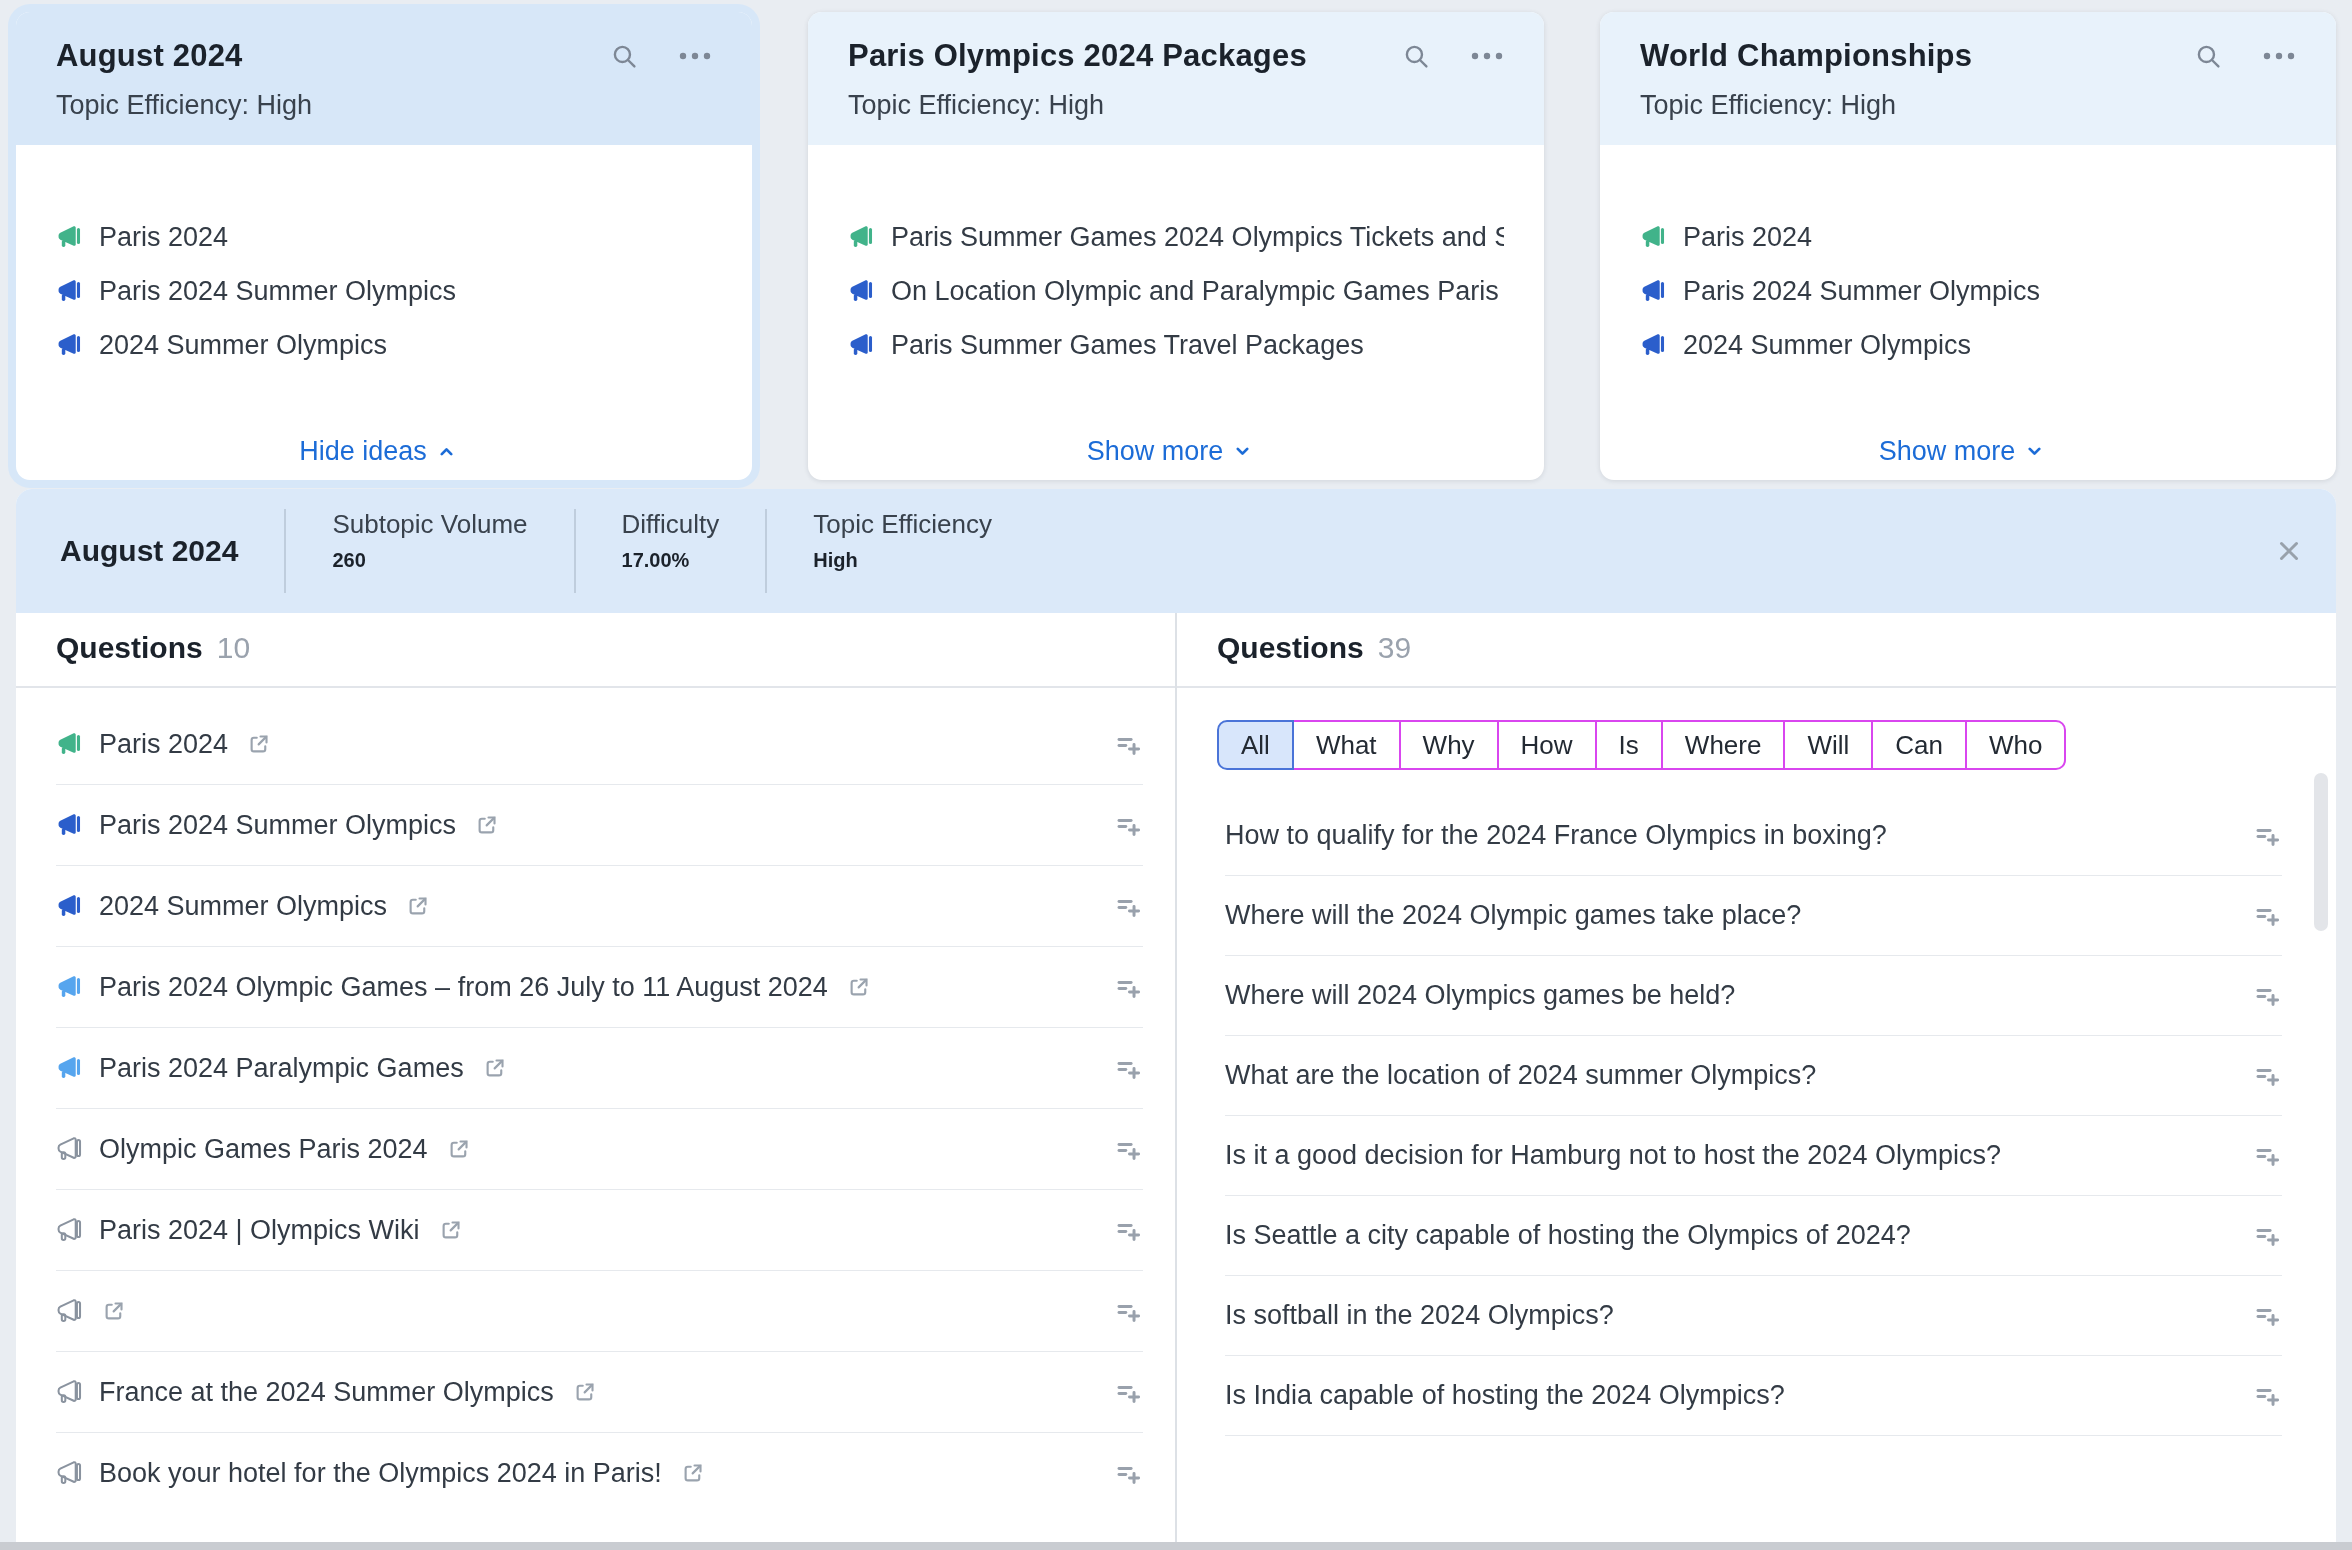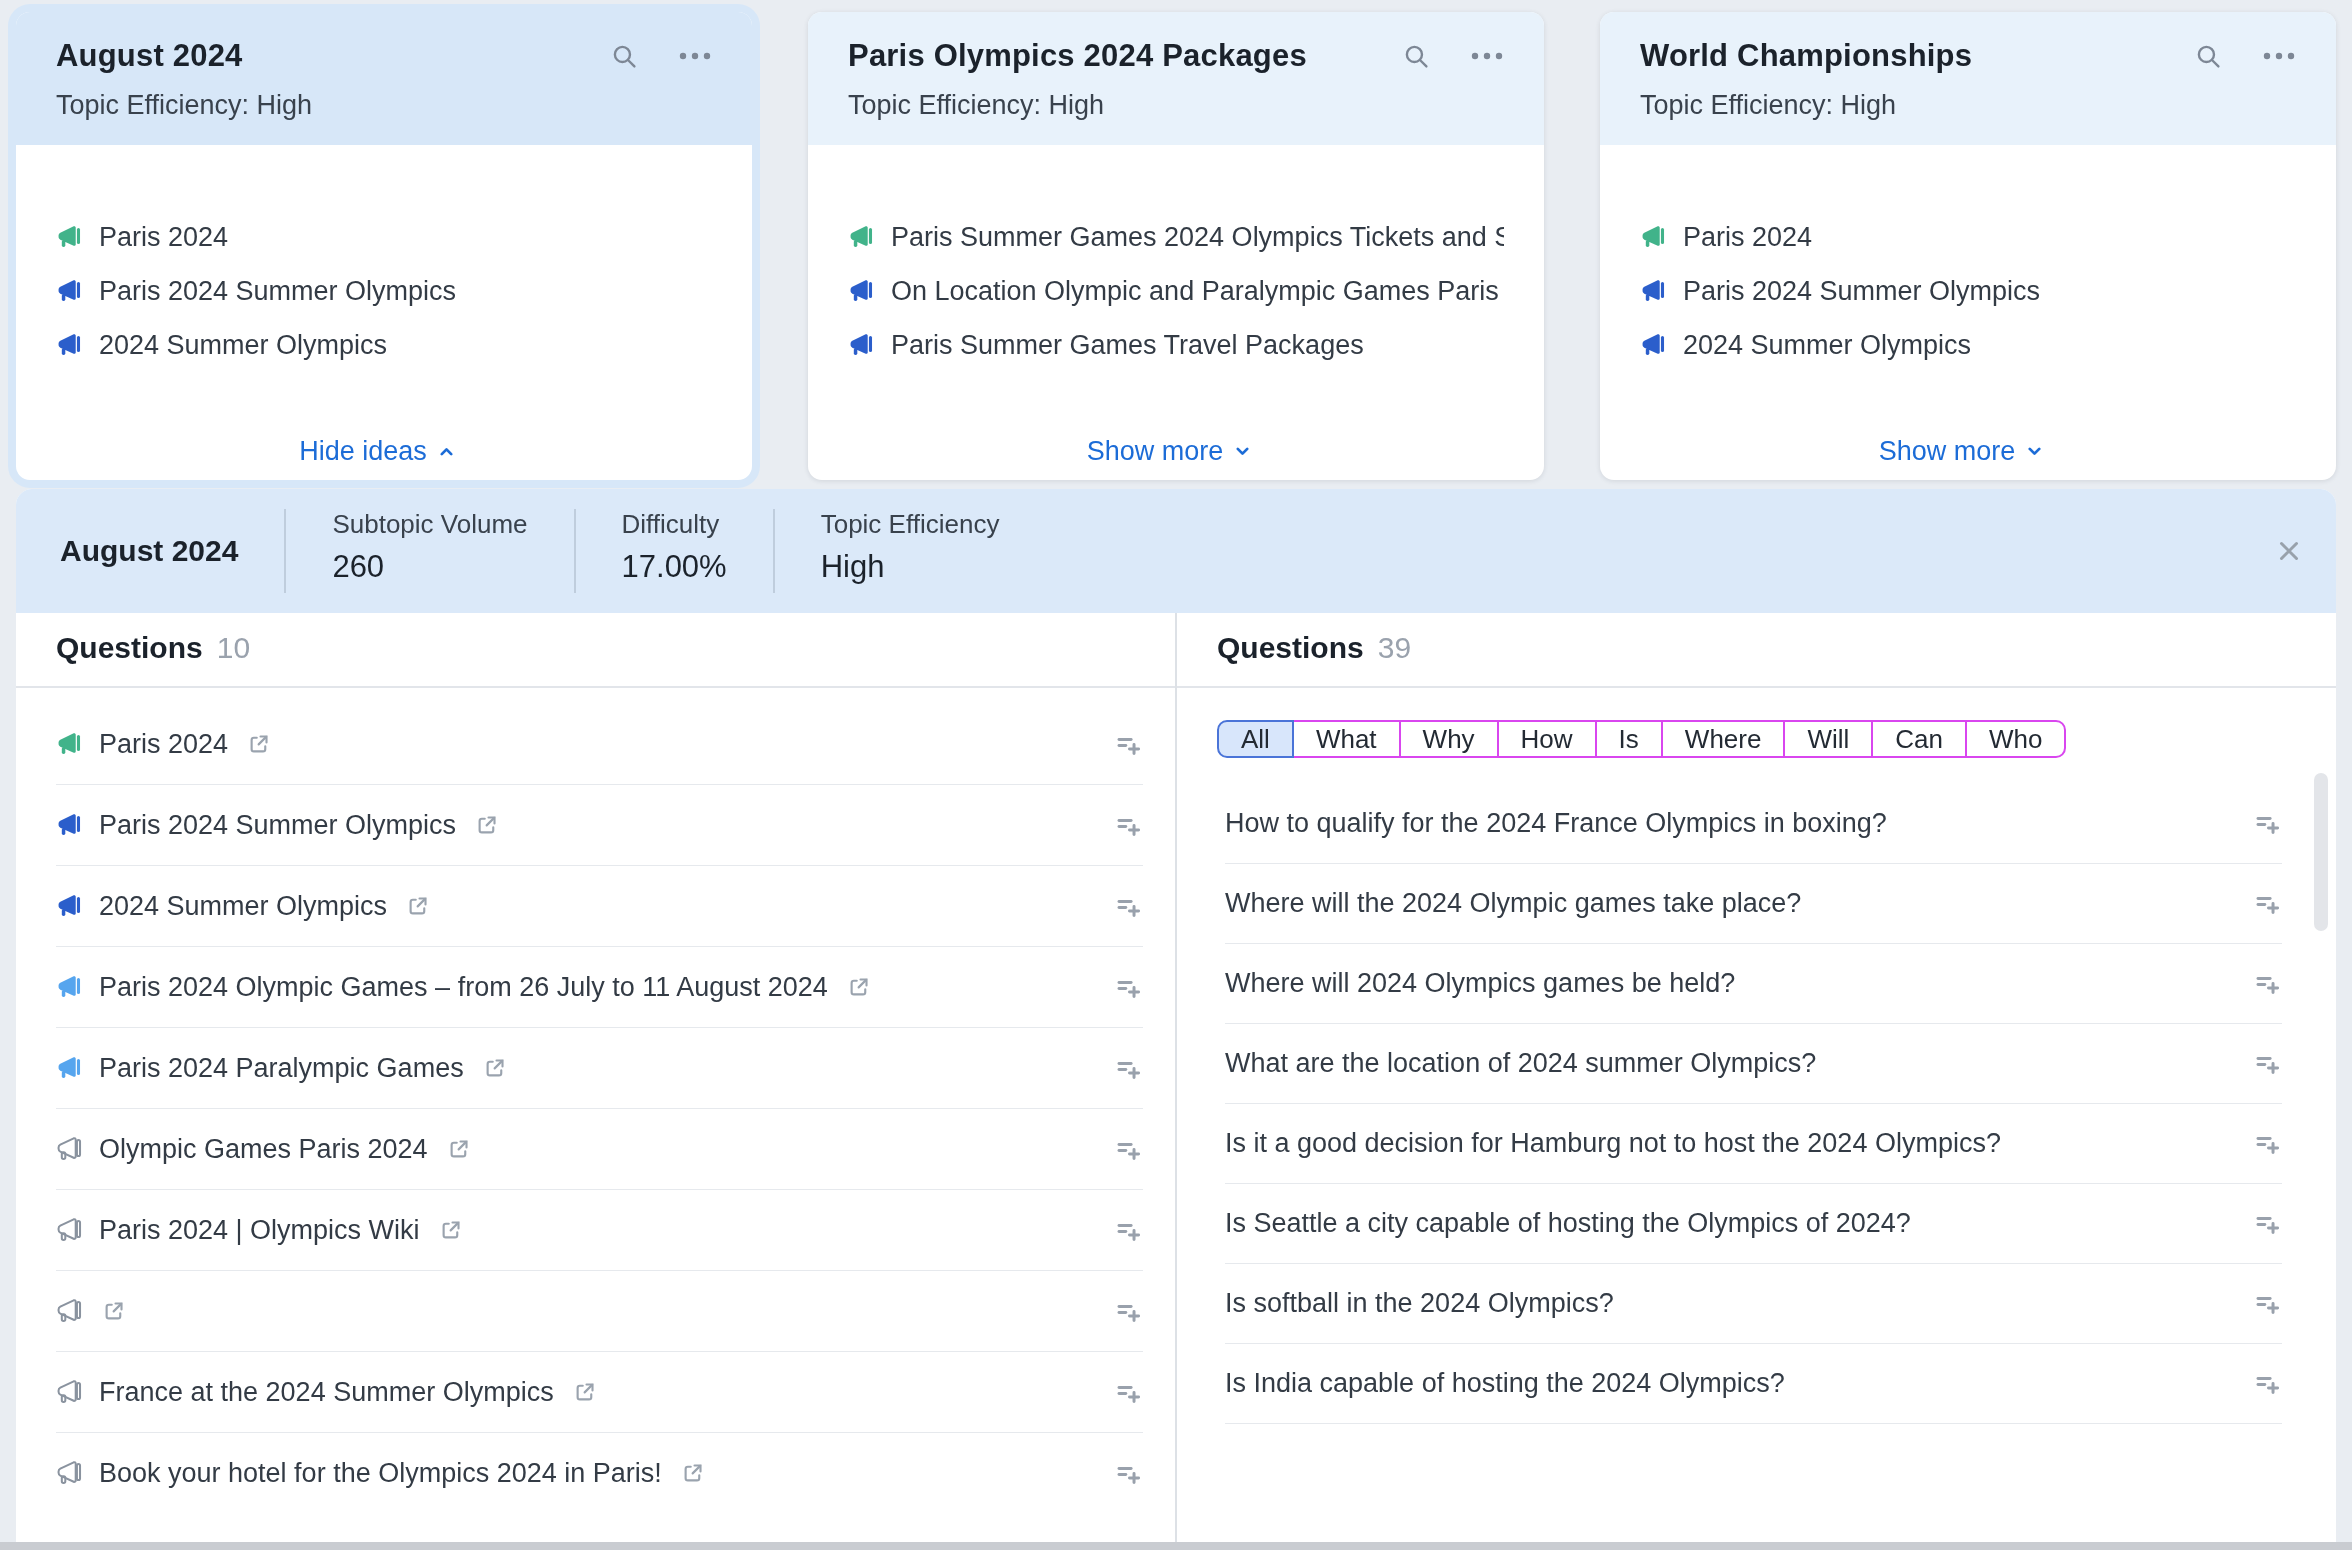--- a/index.html
+++ b/index.html
@@ -45,21 +45,21 @@
   
   .panel{
     position:absolute;left:16px;top:489px;width:2320px;height:1053px;
     background:#fff;border-radius:16px 16px 0 0;overflow:hidden;
   }
   .summary-bar{height:124px;background:#dbe9f9;display:flex;align-items:center;}
   .summary-title{font-size:30px;font-weight:700;color:#1b222b;padding:0 46px 0 44px;}
   .bar-div{width:2px;height:84px;background:#bfcddd;flex:0 0 auto;}
   .stat{padding:0 46px;display:flex;flex-direction:column;justify-content:center;gap:9px;}
   .stat-label{font-size:26px;color:#39424d;}
-  .stat-value{font-size:31px;font-weight:400;color:#1b222b;}
+  .stat-value{font-size:20px;font-weight:700;color:#1b222b;}
   .close-btn{margin-left:auto;margin-right:26px;background:none;border:none;padding:6px;cursor:pointer;display:flex;}
 
   .columns{position:absolute;top:124px;left:0;right:0;bottom:0;display:flex;}
   .col{flex:1 1 0;position:relative;min-width:0;}
   .col-left{border-right:2px solid #dde1e6;}
   .col-header{
     height:75px;display:flex;align-items:baseline;padding:18px 40px 0 40px;
     border-bottom:2px solid #e2e5ea;box-sizing:border-box;
   }
   .col-header .t{font-size:30px;font-weight:700;color:#1b222b;}
@@ -72,21 +72,21 @@
   }
   .rows.headlines .row:last-child{border-bottom:none;}
   .row-text{font-size:27px;color:#333b45;white-space:nowrap;overflow:hidden;}
   .ext-btn{background:none;border:none;padding:0;margin-left:2px;cursor:pointer;display:flex;flex:0 0 auto;}
   .row .spacer{flex:1;}
   .add-btn{background:none;border:none;padding:0;cursor:pointer;display:flex;flex:0 0 auto;}
 
   
   .tabs{margin:32px 0 0 40px;display:inline-flex;}
   .tab{
-    height:38px;padding:0 22px;font-family:"Liberation Sans",sans-serif;font-size:26px;color:#232a33;
+    height:50px;padding:0 22px;font-family:"Liberation Sans",sans-serif;font-size:26px;color:#232a33;
     background:#fff;border:2px solid #d946ef;margin-left:-2px;cursor:pointer;
     display:flex;align-items:center;position:relative;z-index:1;
   }
   .tab:first-child{border-radius:10px 0 0 10px;margin-left:0;}
   .tab:last-child{border-radius:0 10px 10px 0;}
   .tab.active{background:#d8e6fb;border-color:#4a74d8;z-index:2;}
 
   .rows.questions{margin-top:26px;padding-left:8px;}
   .rows.questions .row{height:80px;margin:0 54px 0 40px;}
 

